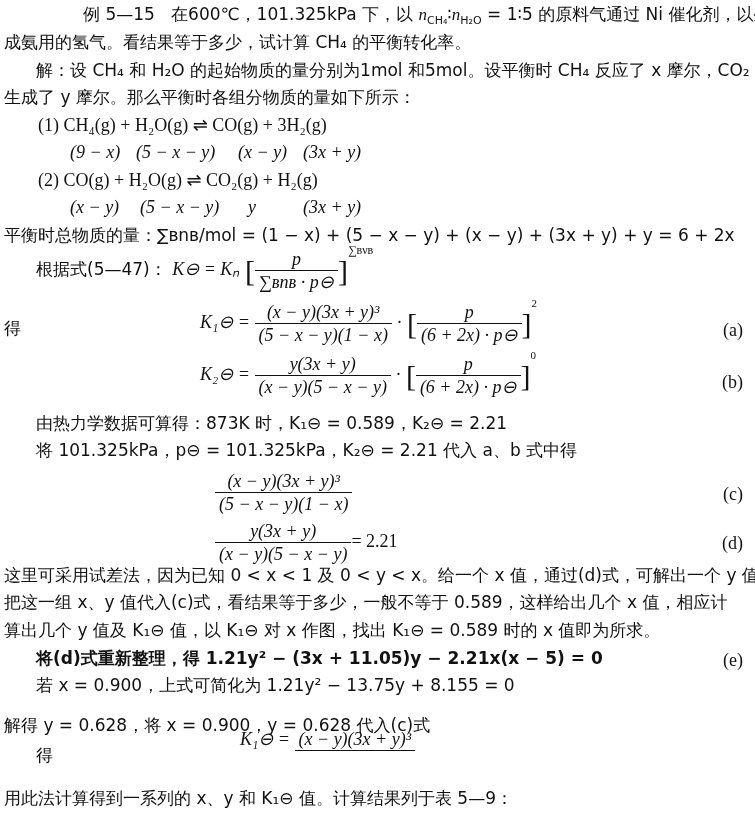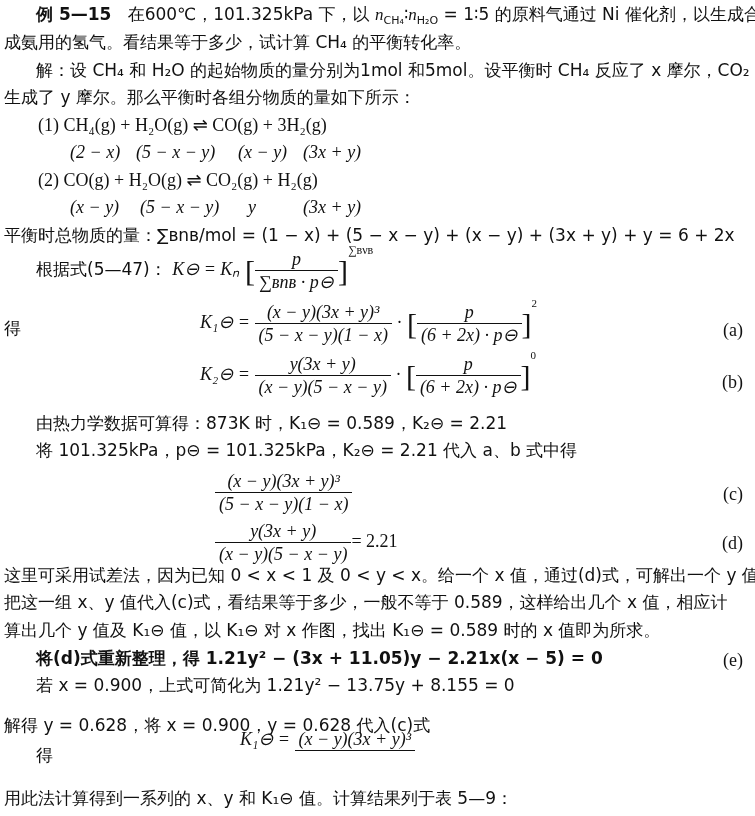--- a/index.html
+++ b/index.html
@@ -3,21 +3,21 @@
 <meta charset="utf-8">
 <style>
   html, body { margin:0; padding:0; background:#ffffff; }
   body { width:755px; height:816px; position:relative; overflow:hidden;
          font-family: "DejaVu Serif", "Liberation Serif", serif; color:#111; font-size:17px; }
   .line { position:absolute; white-space:nowrap; line-height:1; }
   .cjk { font-family: "DejaVu Sans", sans-serif; }
   .m { font-family: "Liberation Serif", serif; font-size:18px; }
   i, .it { font-style:italic; font-family:"Liberation Serif", serif; }
   sub, sup { font-size:11px; line-height:0; }
-  .bold { font-weight:bold; }
+  .bold { font-weight:normal;margin-left:47px; }
   .frac { display:inline-block; vertical-align:middle; text-align:center; }
   .frac .num { display:block; padding:0 4px 2px; border-bottom:1px solid #111; }
   .frac .den { display:block; padding:2px 4px 0; }
   .eqno { position:absolute; right:12px; font-family:"Liberation Serif", serif; font-size:18px; }
   .bracket { font-size:30px; vertical-align:middle; font-family:"Liberation Serif", serif; }
 </style>
 </head>
 <body>
 
 <div class="line cjk" style="left:36px; top:6px;">
@@ -25,21 +25,21 @@
   <span>在600℃，101.325kPa 下，以</span>
   <i>n</i><sub>CH₄</sub><span>∶</span><i>n</i><sub>H₂O</sub><span> = 1∶5 的原料气通过 Ni 催化剂，以生成合</span>
 </div>
 <div class="line cjk" style="left:4px; top:34px;">成氨用的氢气。看结果等于多少，试计算 CH₄ 的平衡转化率。</div>
 
 <div class="line cjk" style="left:36px; top:62px;">解：设 CH₄ 和 H₂O 的起始物质的量分别为1mol 和5mol。设平衡时 CH₄ 反应了 x 摩尔，CO₂</div>
 <div class="line cjk" style="left:4px; top:89px;">生成了 y 摩尔。那么平衡时各组分物质的量如下所示：</div>
 
 <div class="line m" style="left:38px; top:116px;">(1) CH₄(g) + H₂O(g) ⇌ CO(g) + 3H₂(g)</div>
 <div class="line m it" style="left:70px; top:143px; width:320px;">
-  <span style="position:absolute; left:0;">(2 − x)</span>
+  <span style="position:absolute; left:0;">(9 − x)</span>
   <span style="position:absolute; left:66px;">(5 − x − y)</span>
   <span style="position:absolute; left:168px;">(x − y)</span>
   <span style="position:absolute; left:233px;">(3x + y)</span>
 </div>
 
 <div class="line m" style="left:38px; top:171px;text-align:center;">(2) CO(g) + H₂O(g) ⇌ CO₂(g) + H₂(g)</div>
 <div class="line m it" style="left:70px; top:198px; width:320px;">
   <span style="position:absolute; left:0;">(x − y)</span>
   <span style="position:absolute; left:70px;">(5 − x − y)</span>
   <span style="position:absolute; left:178px;">y</span>

